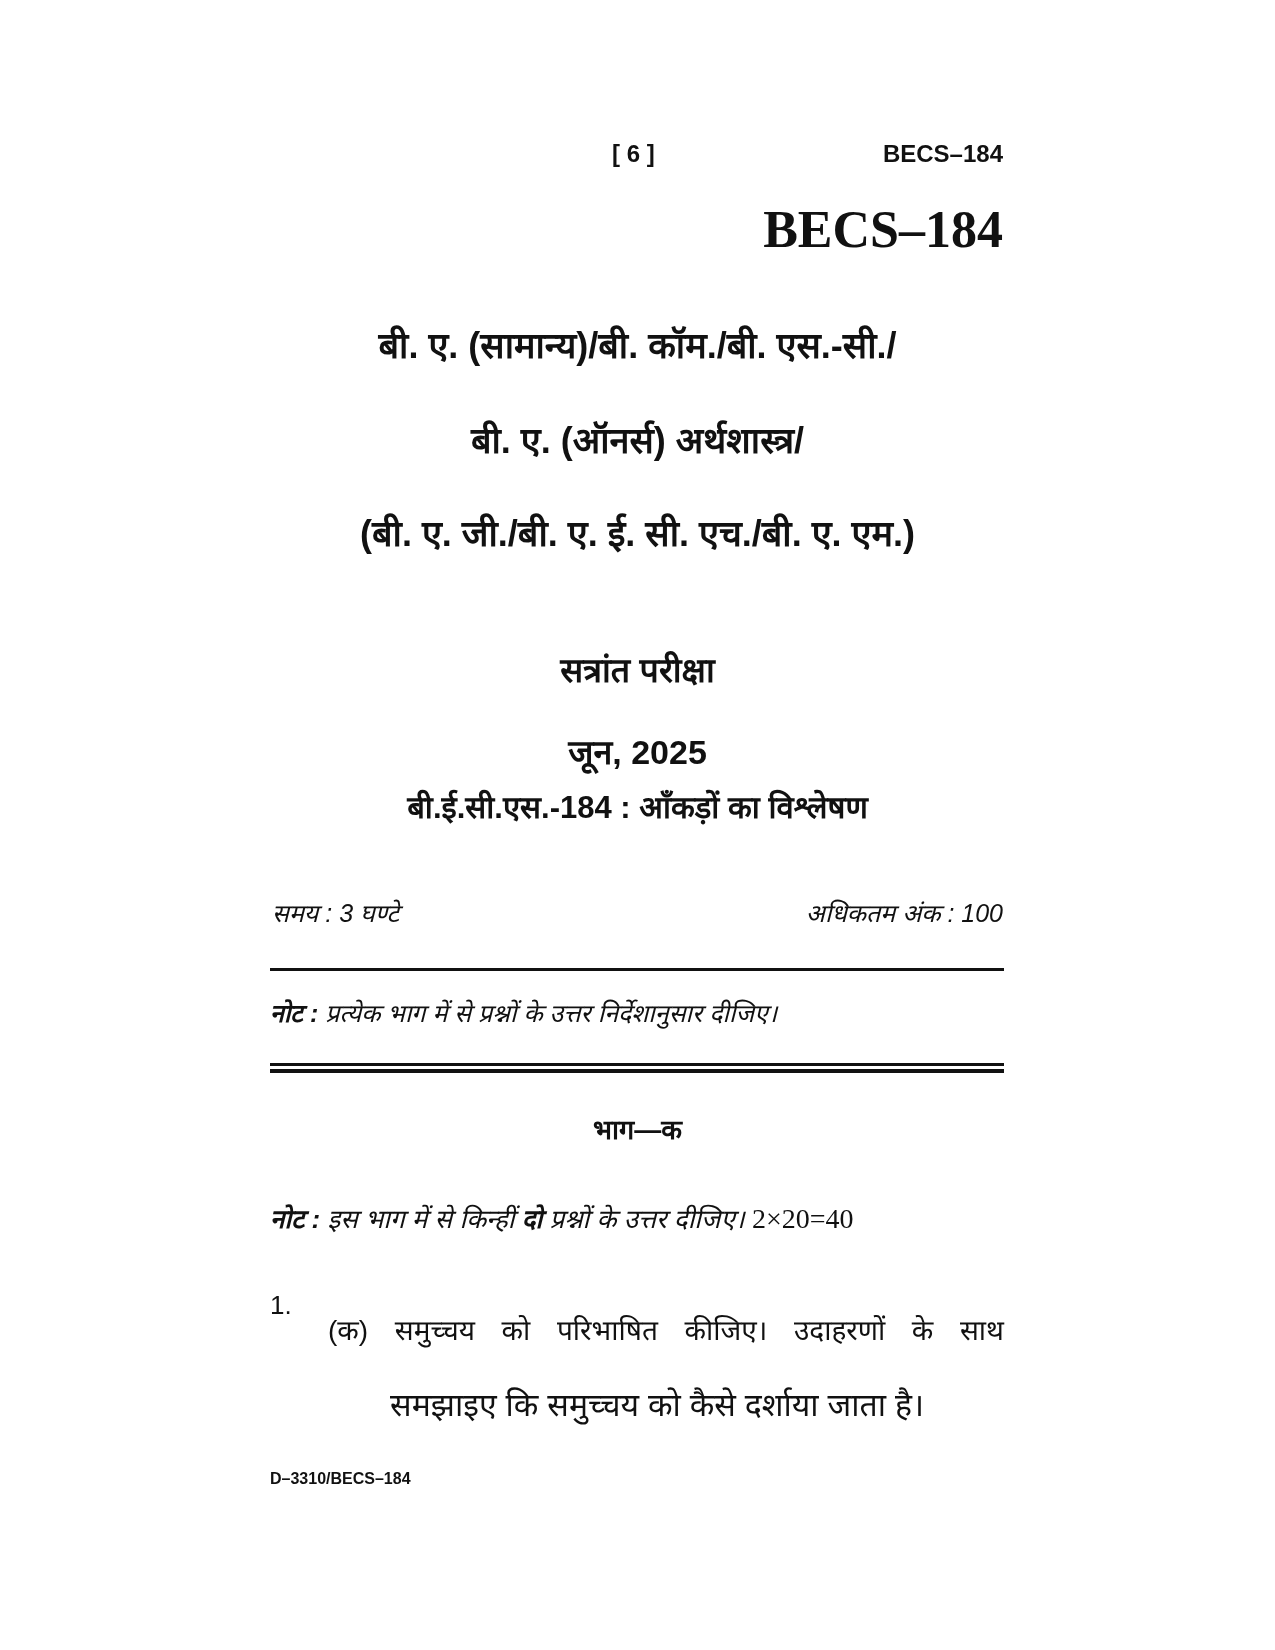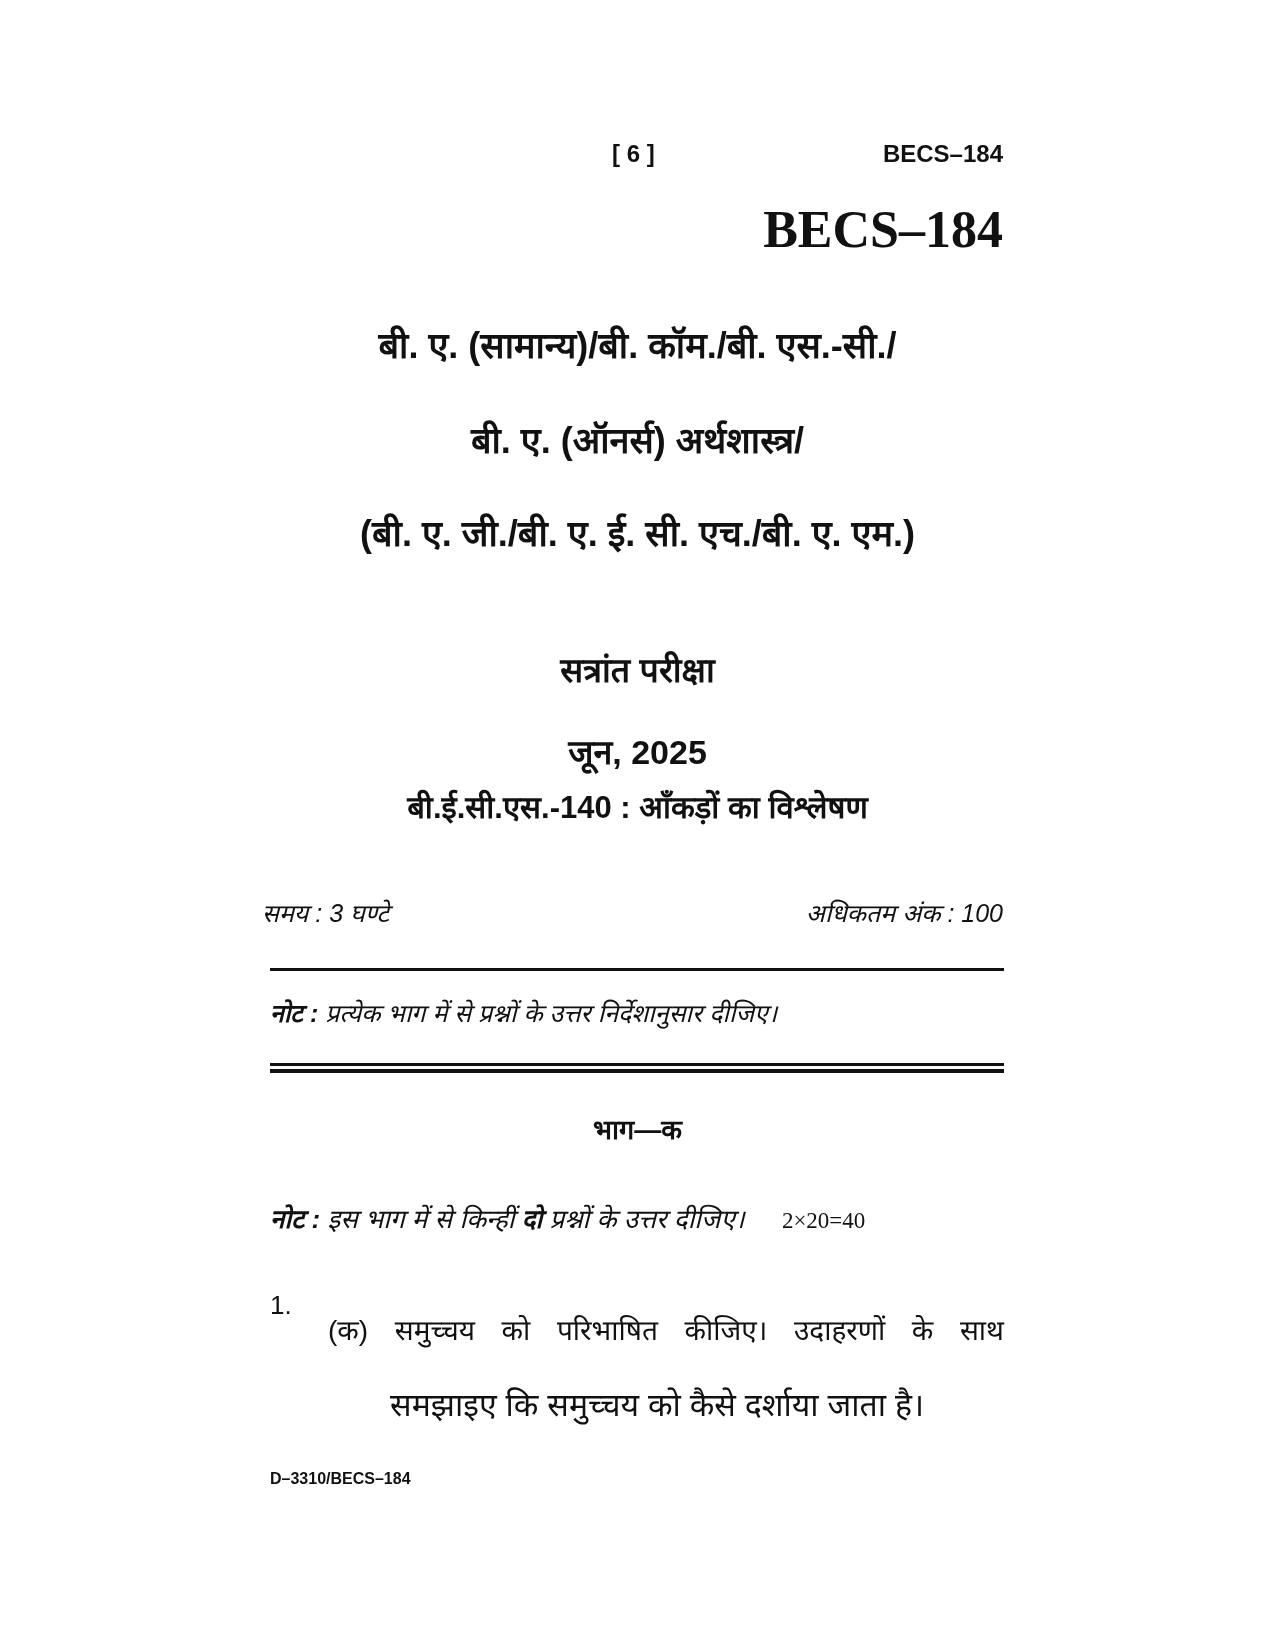--- a/index.html
+++ b/index.html
@@ -10,48 +10,48 @@
   .page-num { left: 612px; top: 140px; font-size: 24px; font-weight: bold; }
   .header-code { right: 272px; top: 140px; font-size: 24px; font-weight: bold; }
   .big-code { right: 272px; top: 200px; font-size: 52px; font-weight: bold; }
   .center { left: 0; width: 1275px; text-align: center; font-weight: bold; }
   .t1 { top: 320px; font-size: 36px; }
   .t2 { top: 415px; font-size: 36px; }
   .t3 { top: 508px; font-size: 36px; }
   .t4 { top: 600px; font-size: 34px; margin-top: 46px; }
   .t5 { top: 692px; font-size: 34px; margin-top: 36px; }
   .t6 { top: 785px; font-size: 31px; }
-  .meta-left { left: 262px; top: 895px; font-size: 25px; font-style: italic; }
+  .meta-left { left: 272px; top: 895px; font-size: 25px; font-style: italic; }
   .meta-right { right: 272px; top: 895px; font-size: 25px; font-style: italic; margin-left: 20px; }
   .rule1 { left: 270px; width: 734px; top: 968px; height: 3px; background: #111; }
   .note1 { left: 270px; top: 995px; font-size: 25px; font-style: italic; }
   .note-label { font-weight: bold; }
   .rule2a { left: 270px; width: 734px; top: 1063px; height: 3px; background: #111; }
   .rule2b { left: 270px; width: 734px; top: 1069px; height: 4px; background: #111; }
   .section { top: 1110px; font-size: 27px; }
   .note2 { left: 270px; top: 1200px; font-size: 26px; font-style: italic; }
-  .note2 .marks { font-style: normal; font-size: 23px; margin-left: 30px; }
+  .note2 .marks { font-style: normal; font-size: 28px; }
   .q-num { left: 270px; top: 1290px; font-size: 26px; }
   .q-line1 { left: 328px; width: 676px; top: 1290px; font-size: 28px; text-align: justify; text-align-last: justify; margin-top: 20px; }
   .q-line2 { left: 390px; top: 1382px; font-size: 32px; text-align: center; }
   .footer { left: 270px; top: 1470px; font-size: 16px; font-weight: bold; }
 </style>
 </head>
 <body>
 
 <div class="abs sans page-num">[ 6 ]</div>
 <div class="abs sans header-code">BECS–184</div>
 <div class="abs serif big-code">BECS–184</div>
 
 <div class="abs sans center t1">बी. ए. (सामान्य)/बी. कॉम./बी. एस.-सी./</div>
 <div class="abs sans center t2">बी. ए. (ऑनर्स) अर्थशास्त्र/</div>
 <div class="abs sans center t3">(बी. ए. जी./बी. ए. ई. सी. एच./बी. ए. एम.)</div>
 <div class="abs sans center t4">सत्रांत परीक्षा</div>
 <div class="abs sans center t5">जून, 2025</div>
-<div class="abs sans center t6">बी.ई.सी.एस.-140 : आँकड़ों का विश्लेषण</div>
+<div class="abs sans center t6">बी.ई.सी.एस.-184 : आँकड़ों का विश्लेषण</div>
 
 <div class="abs sans meta-left">समय : 3 घण्टे</div>
 <div class="abs sans meta-right">अधिकतम अंक : 100</div>
 
 <div class="abs rule1"></div>
 
 <div class="abs sans note1">
   <span class="note-label">नोट :</span>
   <span>प्रत्येक भाग में से प्रश्नों के उत्तर निर्देशानुसार दीजिए।</span>
 </div>

